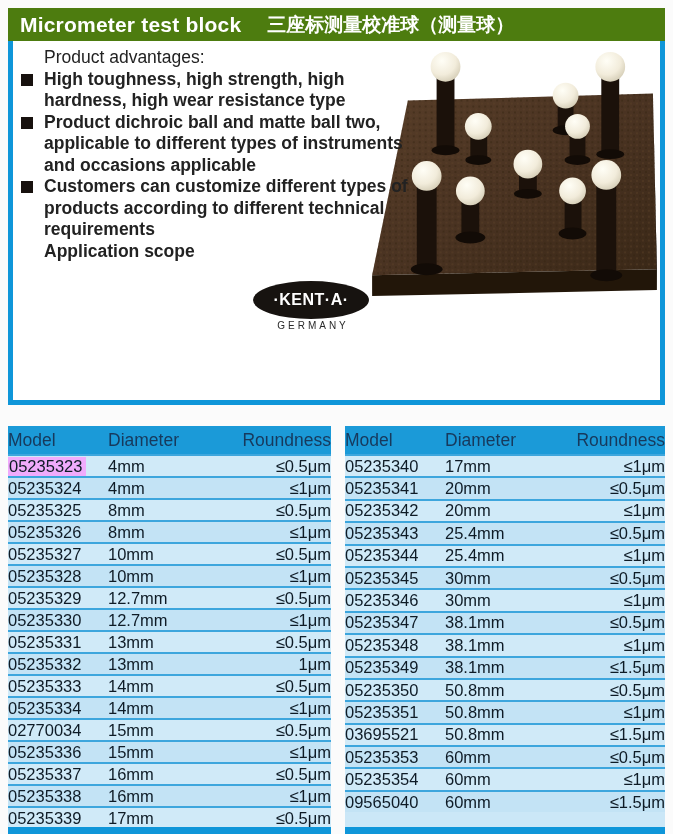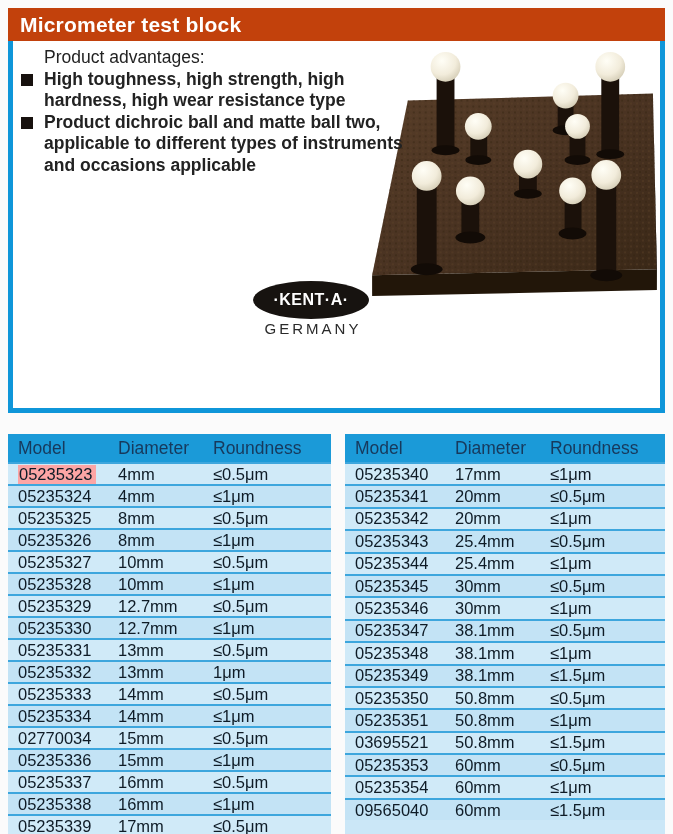--- a/index.html
+++ b/index.html
@@ -6,50 +6,50 @@
   html,body { background:#e8e8e8; }
   .page {
     position:relative; width:673px; height:834px; background:#fbfbfb;
     font-family:"Liberation Sans", sans-serif; overflow:hidden;
     padding:0; margin:0;
   }
   .content { position:absolute; left:8px; top:8px; width:657px; }
 
   
   .header-bar {
-    height:33px; background:#c2410c; color:#ffffff;
+    height:33px; background:#4d7c0f; color:#ffffff;
     display:flex; align-items:center; padding-left:12px;
   }
   .title-en { font-size:21px; font-weight:bold; letter-spacing:0.2px; }
   .title-zh { font-size:19px; font-weight:bold; margin-left:26px; }
 
   
   .info-box {
     position:relative; height:353px; background:#ffffff;
     border-left:5px solid #0f96d9; border-right:5px solid #0f96d9; border-bottom:5px solid #0f96d9;
-    padding:6px 0 8px 8px; overflow:hidden;
+    padding:6px 0 0 8px; overflow:hidden;
   }
   .photo-spacer { float:right; width:252px; height:256px; }
   .product-photo {
     position:absolute; top:4px; right:2px; width:288px; height:256px;
   }
   .intro { margin-left:23px; font-size:17.5px; line-height:21.5px; color:#222; }
   .adv-list { list-style:none; font-size:17.5px; line-height:21.5px; color:#222; }
   .adv-item { position:relative; padding-left:23px;font-weight:bold; }
   .sq {
     position:absolute; left:0; top:5px; width:12px; height:12px; background:#17110e;
   }
   
   .kenta-logo { position:absolute; left:240px; top:240px; width:120px; text-align:center; }
   .kenta-oval {
     width:116px; height:38px; background:#171310; border-radius:50%;
     display:flex; align-items:center; justify-content:center;
     color:#ffffff; font-weight:bold; font-size:16px; letter-spacing:0.5px;text-align:center;
   }
-  .kenta-country { font-size:15px; letter-spacing:3px; color:#2a2a2a; margin-top:1px; }
+  .kenta-country { font-size:10px; letter-spacing:3px; color:#2a2a2a; margin-top:1px; }
 
   
   .tables { display:flex; margin-top:21px; }
   .cal-table {
     height:401px; background:#cbe7f7; border-bottom:8px solid #0f96d9;
     display:flex; flex-direction:column; overflow:hidden;
   }
   .cal-table[data-side="left"]  { width:323px; }
   .cal-table[data-side="right"] { width:320px; margin-left:14px; }
   .thead {
@@ -58,33 +58,34 @@
   }
   .tbody { flex:1; display:flex; flex-direction:column; }
   .trow {
     display:flex; align-items:center; border-top:2px solid #3da6dd;
     font-size:16.5px; color:#0e1b26;
   }
   .cal-table[data-side="left"]  .trow { height:20px; }
   .cal-table[data-side="right"] .trow { height:20.4px; }
   .trow:nth-child(odd)  { background:#d0eaf8; }
   .trow:nth-child(even) { background:#c3e3f5; }
-  .tcell.c0 { width:100px; padding-left:10px; }
+  .tcell.c0 { width:100px; }
   .tcell.c1 { width:95px; }
-  .tcell.c2 { flex:1; }
-  .hl { background:#fca5a5; padding:0 4px 1px 1px; }
+  .tcell.c2 { flex:1;text-align:right; }
+  .hl { background:#f0abfc; padding:0 4px 1px 1px; }
 </style>
 </head>
 <body>
 
 <div class="page">
   <div class="content">
 
     <div class="header-bar">
       <span class="title-en">Micrometer test block</span>
+      <span class="title-zh">三座标测量校准球（测量球）</span>
     </div>
 
     <div class="info-box">
       <div class="photo-spacer"></div>
 
       <div class="product-photo">
         <svg width="288" height="256" viewBox="0 0 290 258">
           <defs>
             <radialGradient id="ballG" cx="0.38" cy="0.3" r="0.85">
               <stop offset="0" stop-color="#fffef6"></stop>
@@ -145,20 +146,21 @@
               <ellipse cx="238" cy="232" rx="16" ry="6" fill="#120b06"></ellipse>
               <circle cx="238" cy="131" r="15" fill="url(#ballG)"></circle>
           </g>
         </svg>
       </div>
 
       <div class="intro">Product advantages:</div>
       <ul class="adv-list">
           <li class="adv-item"><span class="sq"></span>High toughness, high strength, high hardness, high wear resistance type</li>
           <li class="adv-item"><span class="sq"></span>Product dichroic ball and matte ball two, applicable to different types of instruments and occasions applicable</li>
+          <li class="adv-item"><span class="sq"></span>Customers can customize different types of products according to different technical requirements<div>Application scope</div></li>
         </ul>
 
       <div class="kenta-logo">
         <div class="kenta-oval">
           <span>·KENT·A·</span>
         </div>
         <div class="kenta-country">GERMANY</div>
       </div>
     </div>
 

